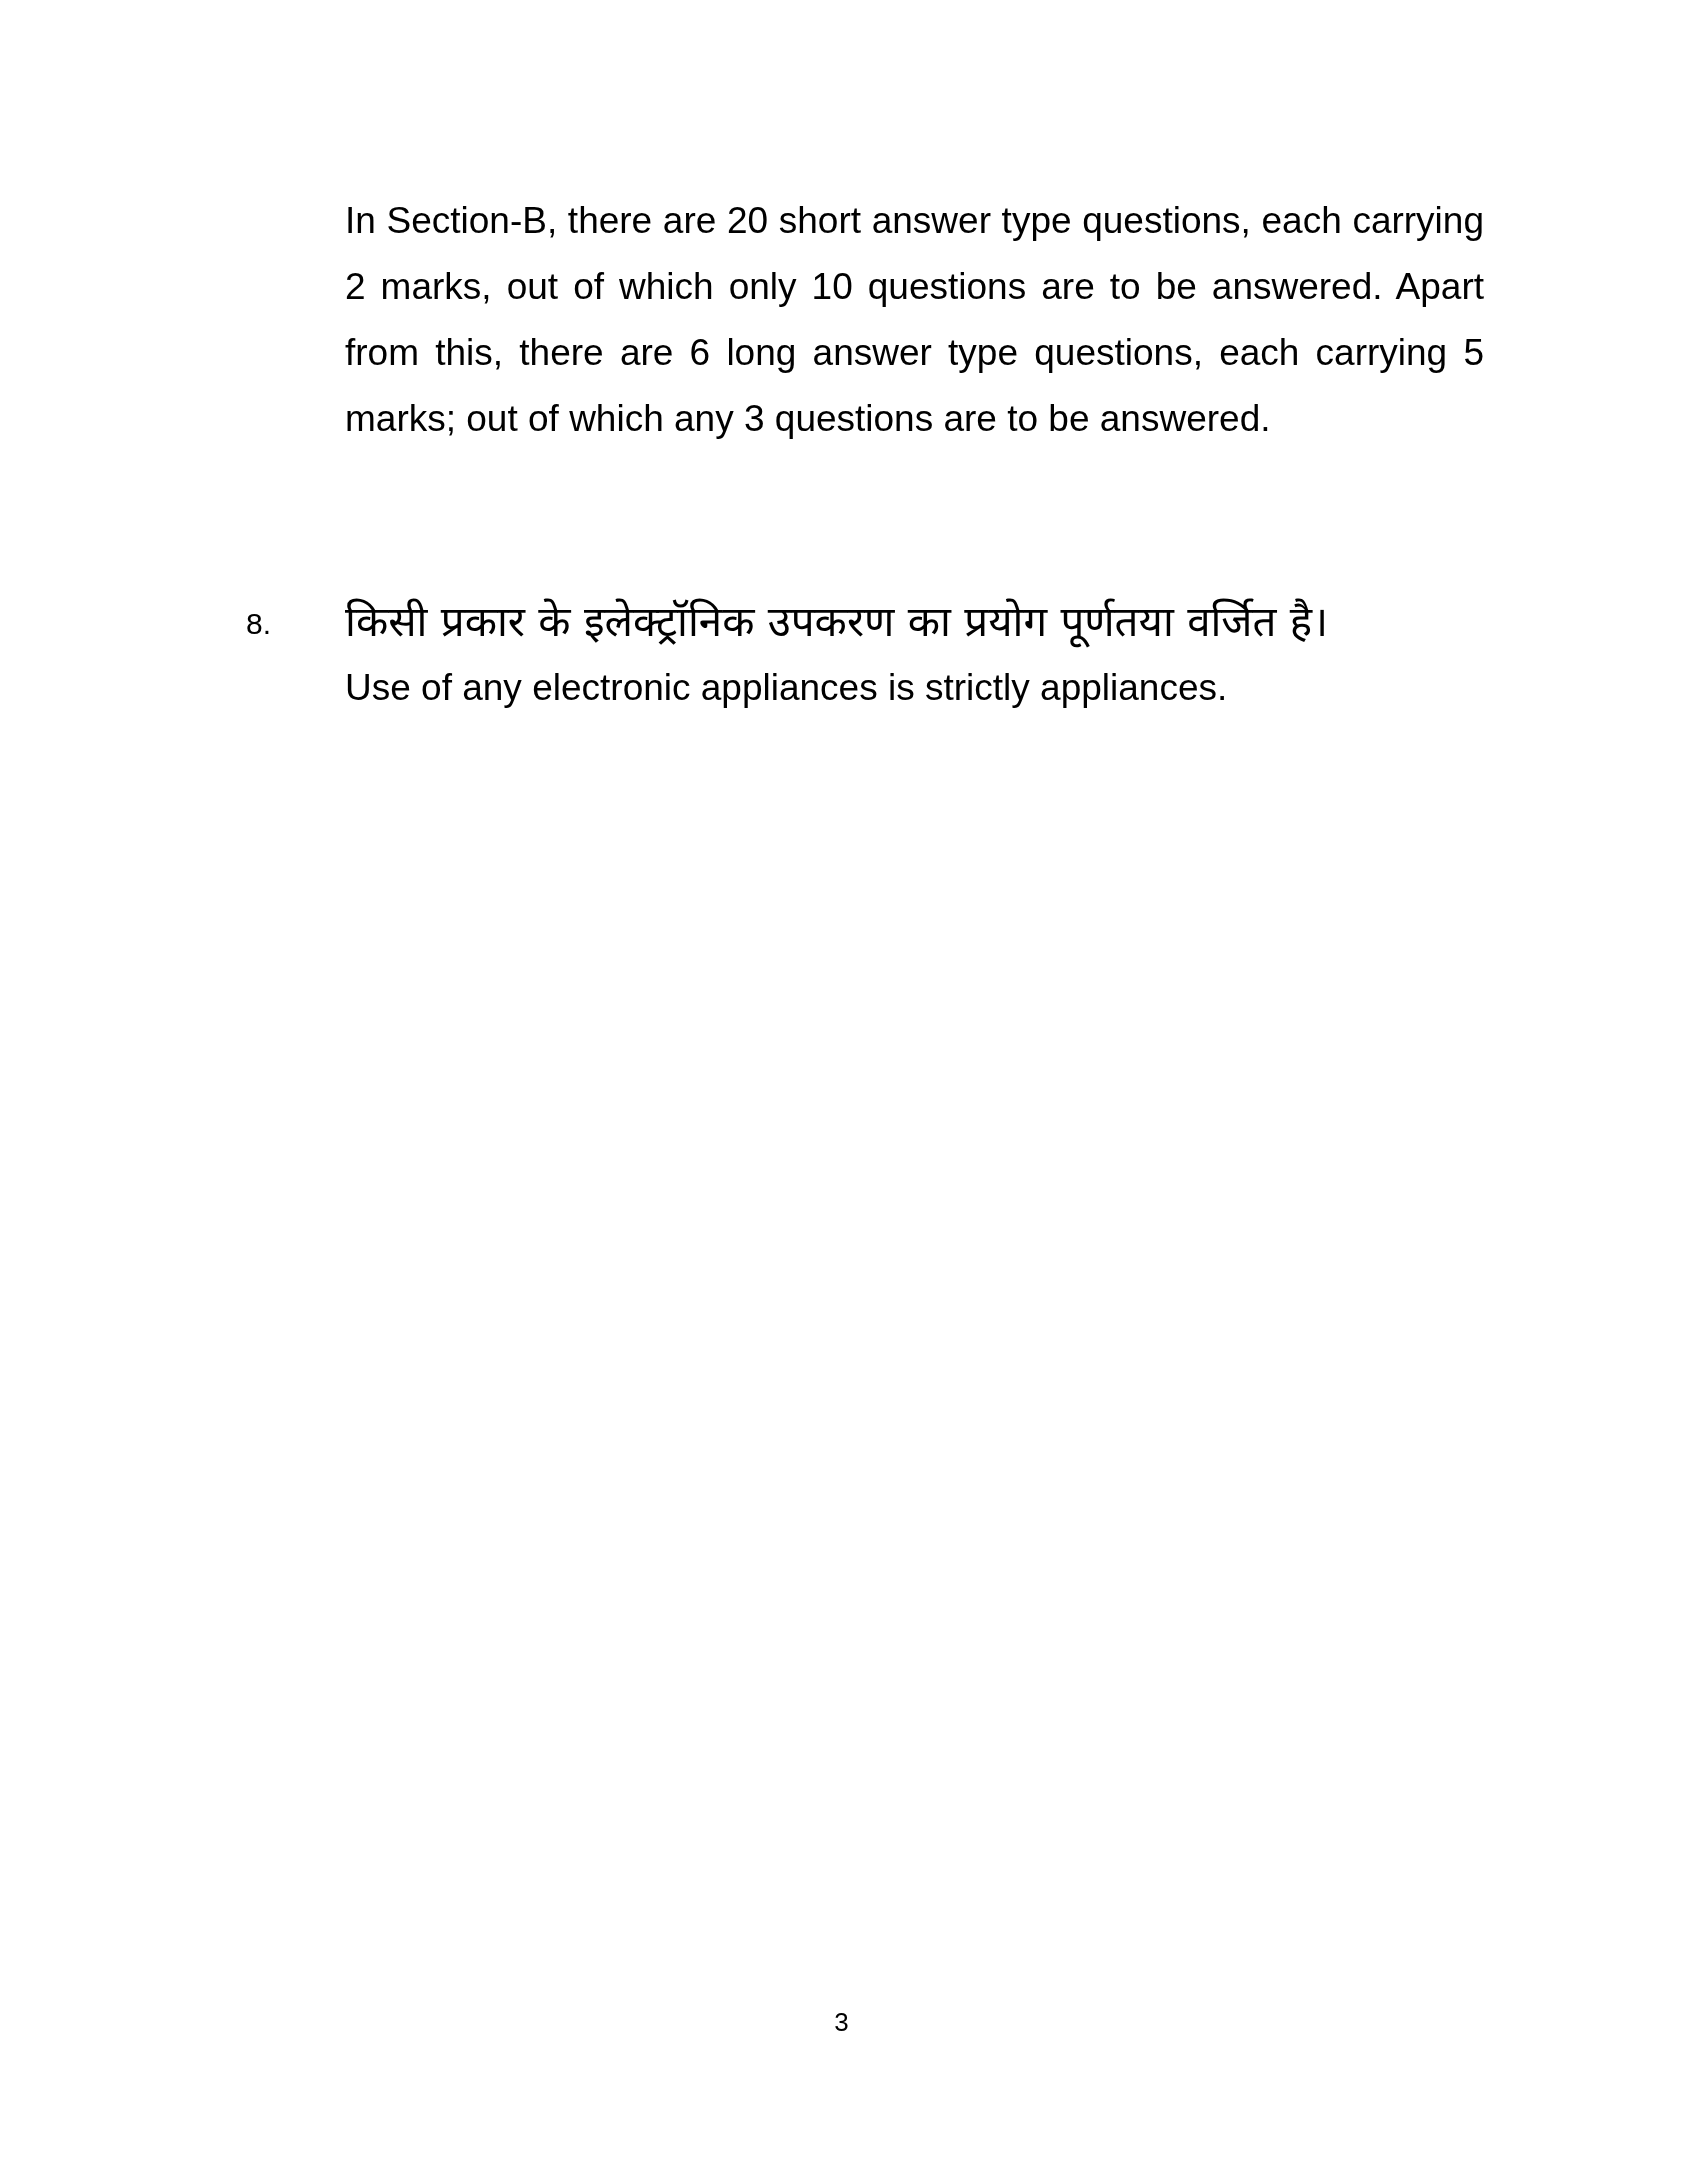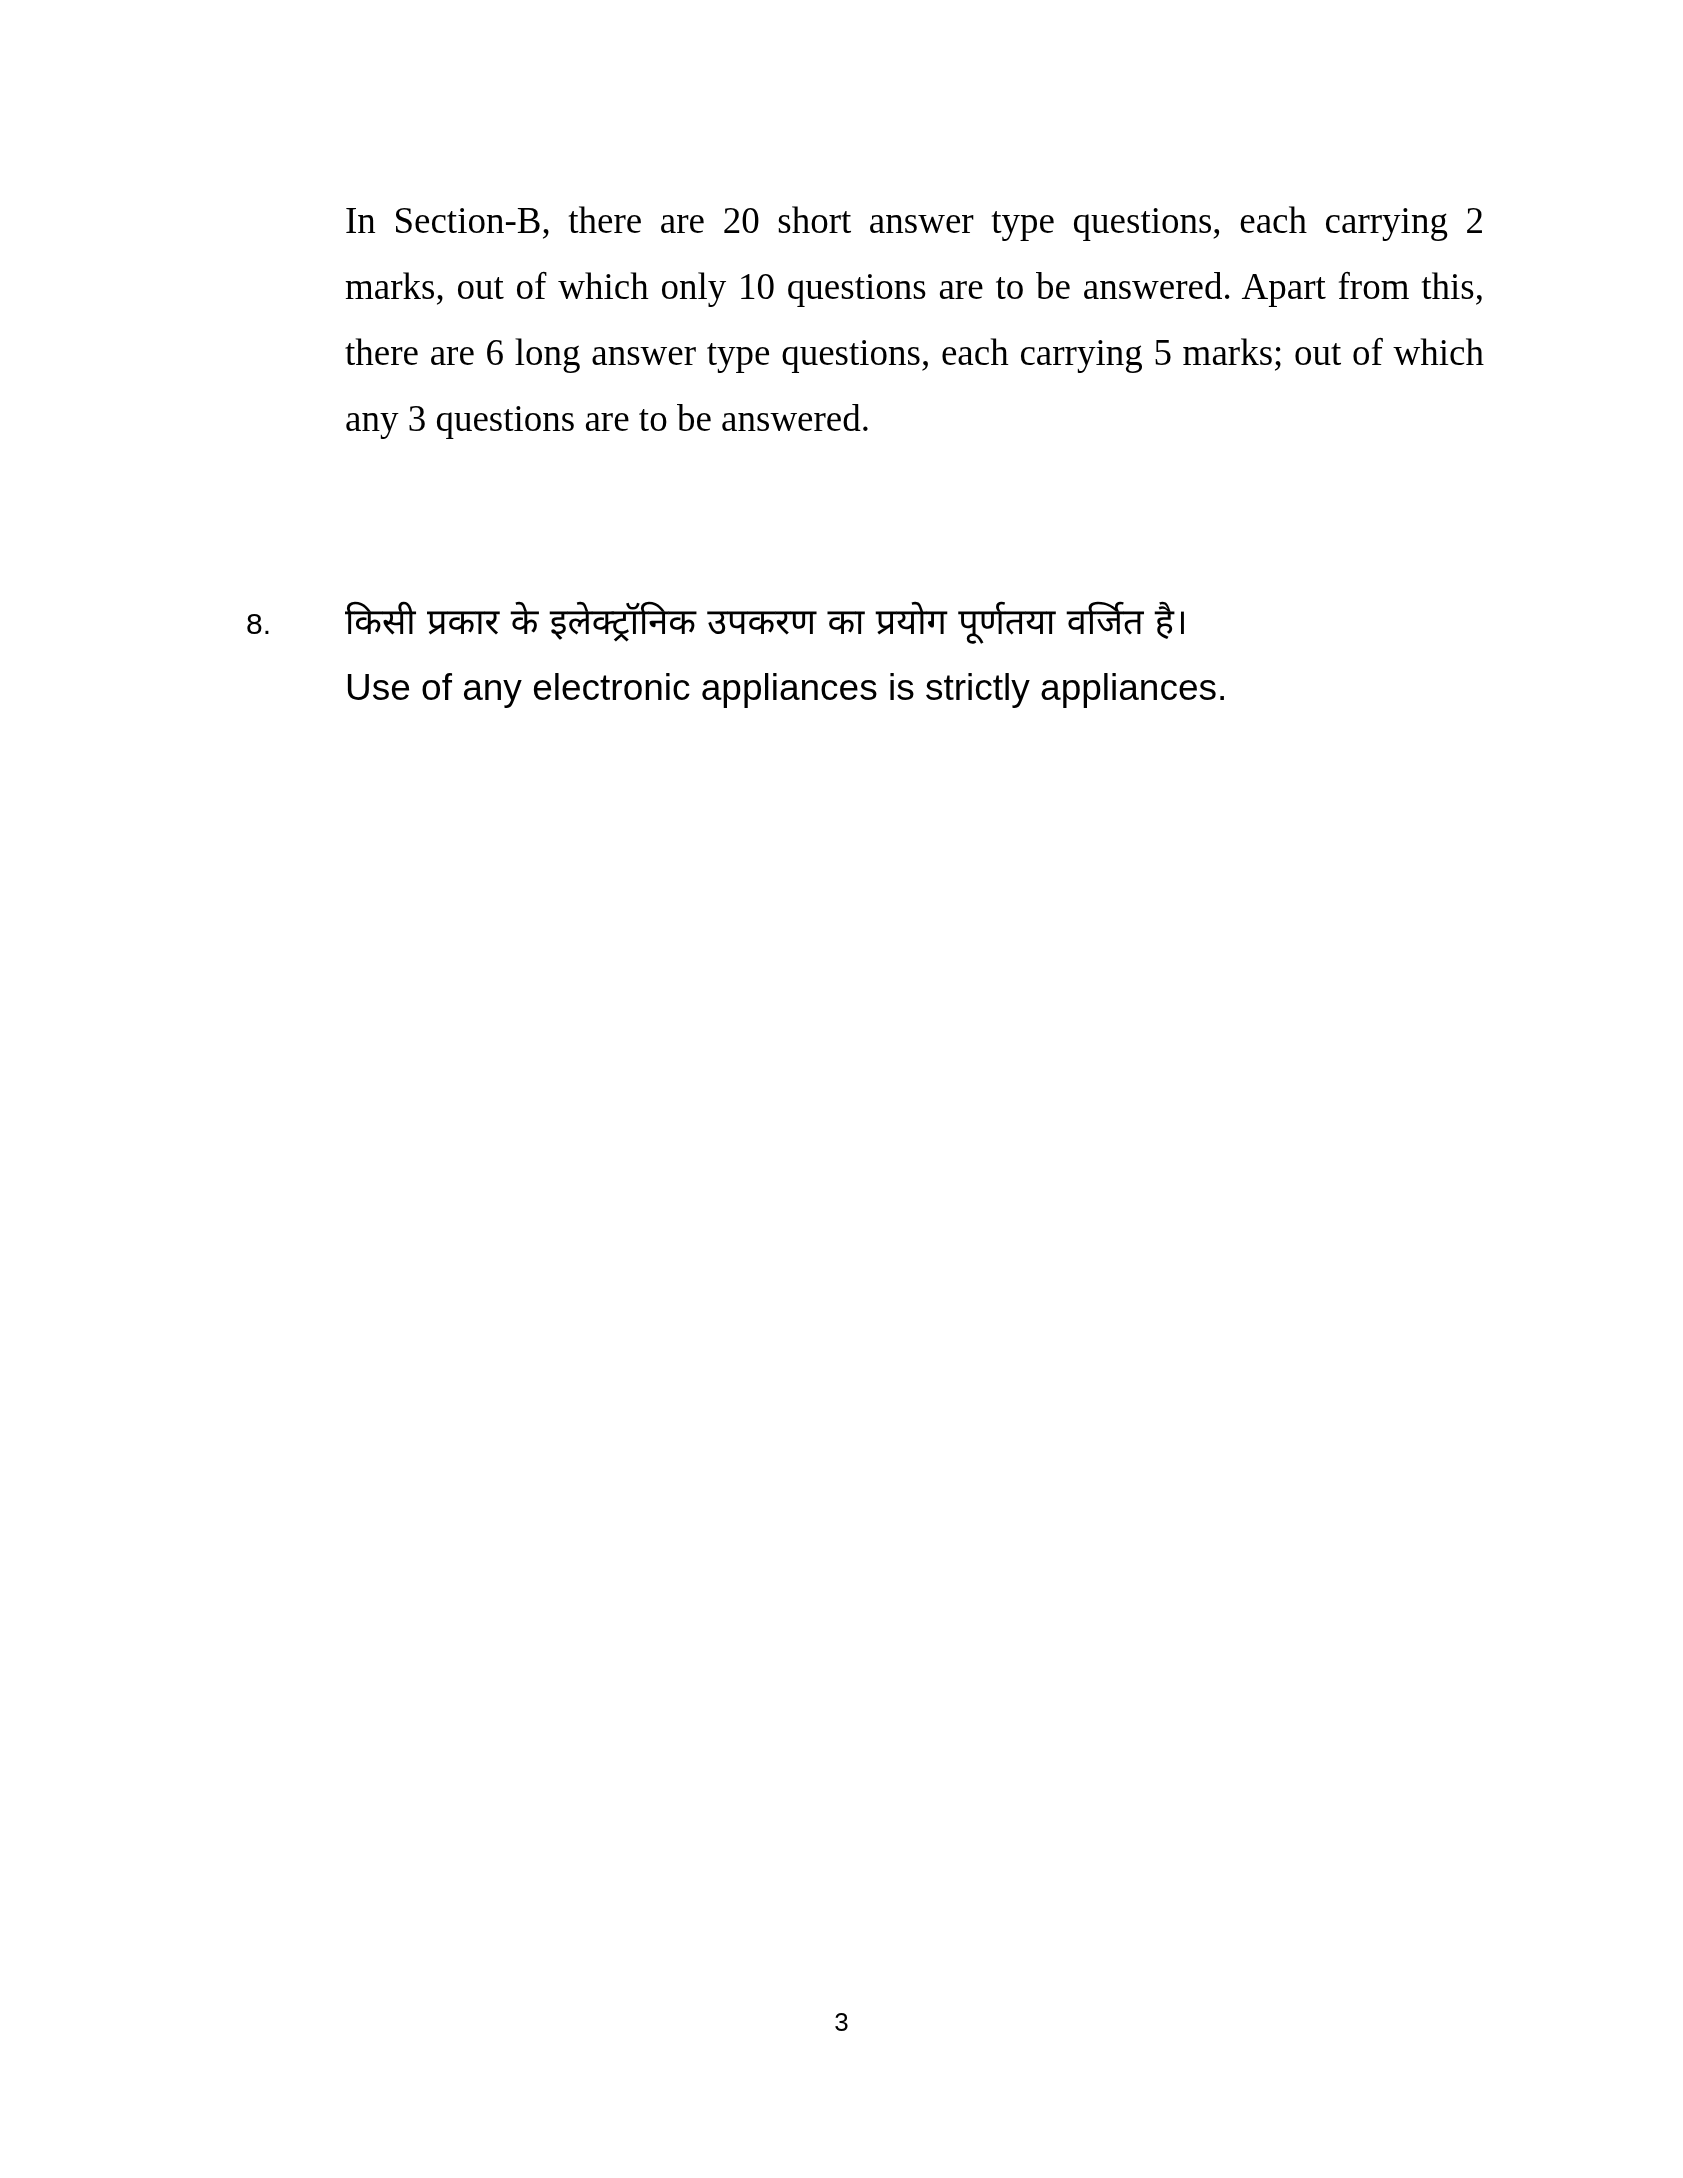--- a/index.html
+++ b/index.html
@@ -2,41 +2,41 @@
 <html><head>
   <meta charset="utf-8">
   <style>
     html, body { margin: 0; padding: 0; background: #ffffff; }
     body { width: 1683px; height: 2178px; position: relative; overflow: hidden; color: #000; }
     .page { position: absolute; inset: 0; }
     .para {
       position: absolute;
       left: 345px;
       width: 1139px;
-      font-family: Liberation Serif, serif;
+      font-family: Liberation Sans, sans-serif;
       font-size: 37px;
       line-height: 66px;
       text-align: justify;
       text-align-last: left;
     }
     .para-b { top: 188px; }
     .item-num {
       position: absolute;
       left: 246px;
       top: 604px;
       font-family: "Liberation Sans", sans-serif;
       font-size: 30px;
       line-height: 40px;
     }
     .hindi {
       position: absolute;
       left: 345px;
       top: 592px;
       font-family: "DejaVu Sans", sans-serif;
-      font-size: 36px;
+      font-size: 42px;
       line-height: 59px;
       white-space: nowrap;
     }
     .english {
       position: absolute;
       left: 345px;
       top: 658px;
       font-family: "Liberation Sans", sans-serif;
       font-size: 37px;
       line-height: 59px;

